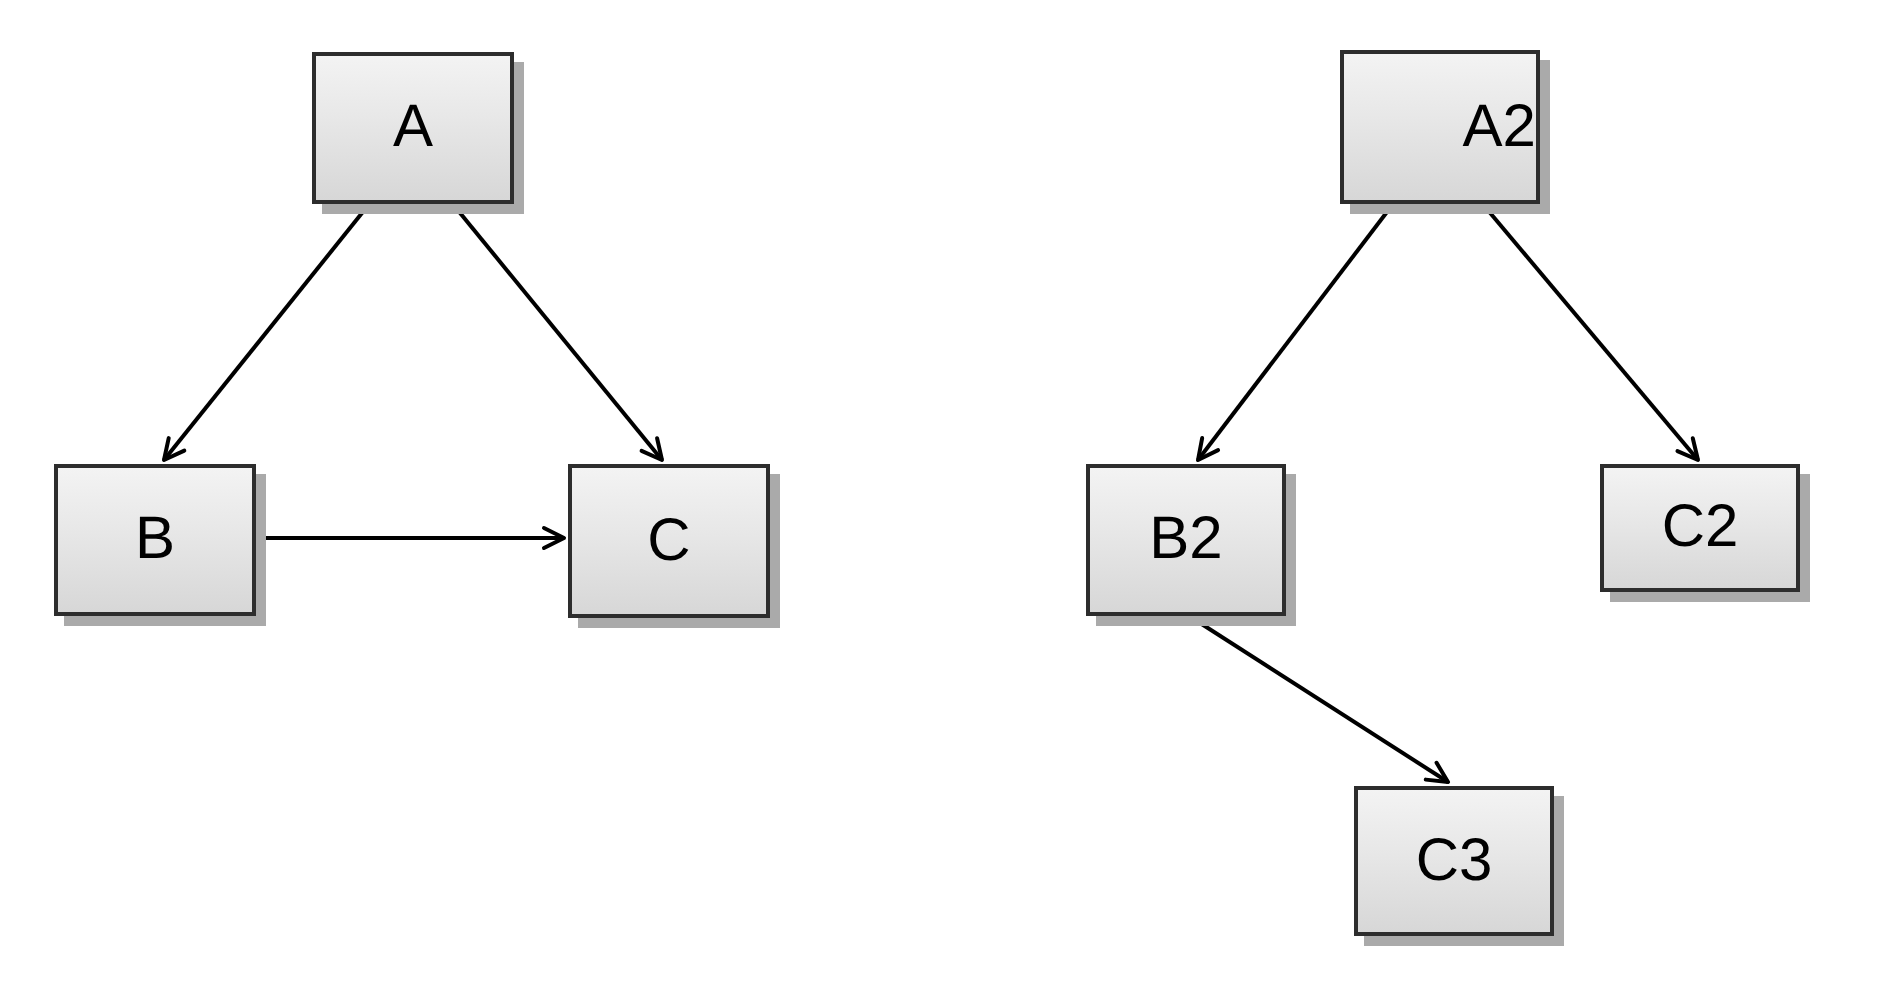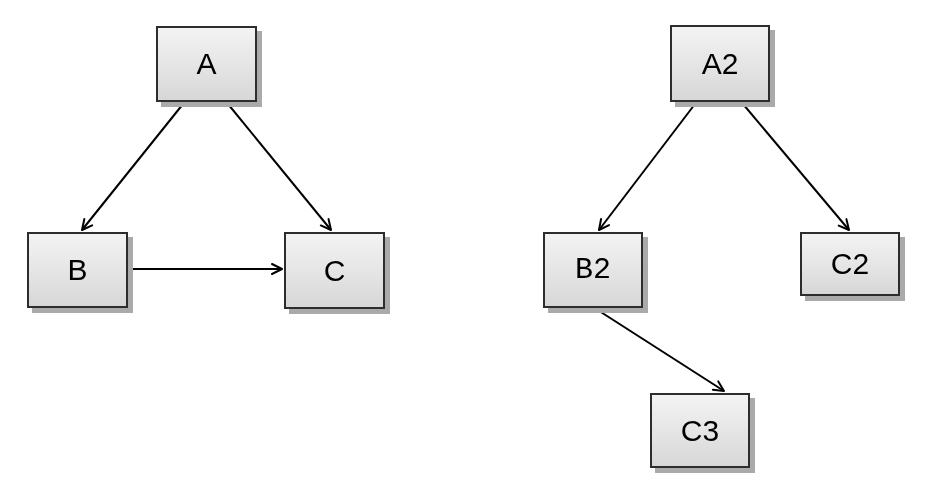--- a/index.html
+++ b/index.html
@@ -59,25 +59,25 @@
     </svg>
 <div class="node" style="left: 156px; top: 26px; width: 101px; height: 76px;">
       <span class="node-label">A</span>
     </div>
     <div class="node" style="left: 27px; top: 232px; width: 101px; height: 76px;">
       <span class="node-label">B</span>
     </div>
     <div class="node" style="left: 284px; top: 232px; width: 101px; height: 77px;">
       <span class="node-label">C</span>
     </div>
-    <div class="node" style="left: 670px; top: 25px; width: 100px; height: 77px;">
+    <div class="node" style="left: 670px; top: 25px; width: 100px; height: 77px; justify-content: flex-end;">
       <span class="node-label">A2</span>
     </div>
-    <div class="node" style="left: 543px; top: 232px; width: 100px; height: 76px; font-family: Liberation Mono, monospace;">
+    <div class="node" style="left: 543px; top: 232px; width: 100px; height: 76px;">
       <span class="node-label">B2</span>
     </div>
     <div class="node" style="left: 800px; top: 232px; width: 100px; height: 64px;">
       <span class="node-label">C2</span>
     </div>
-    <div class="node" style="left: 650px; top: 393px; width: 100px; height: 75px;">
+    <div class="node" style="left: 677px; top: 393px; width: 100px; height: 75px;">
       <span class="node-label">C3</span>
     </div>
   </div>
 
 </body></html>

